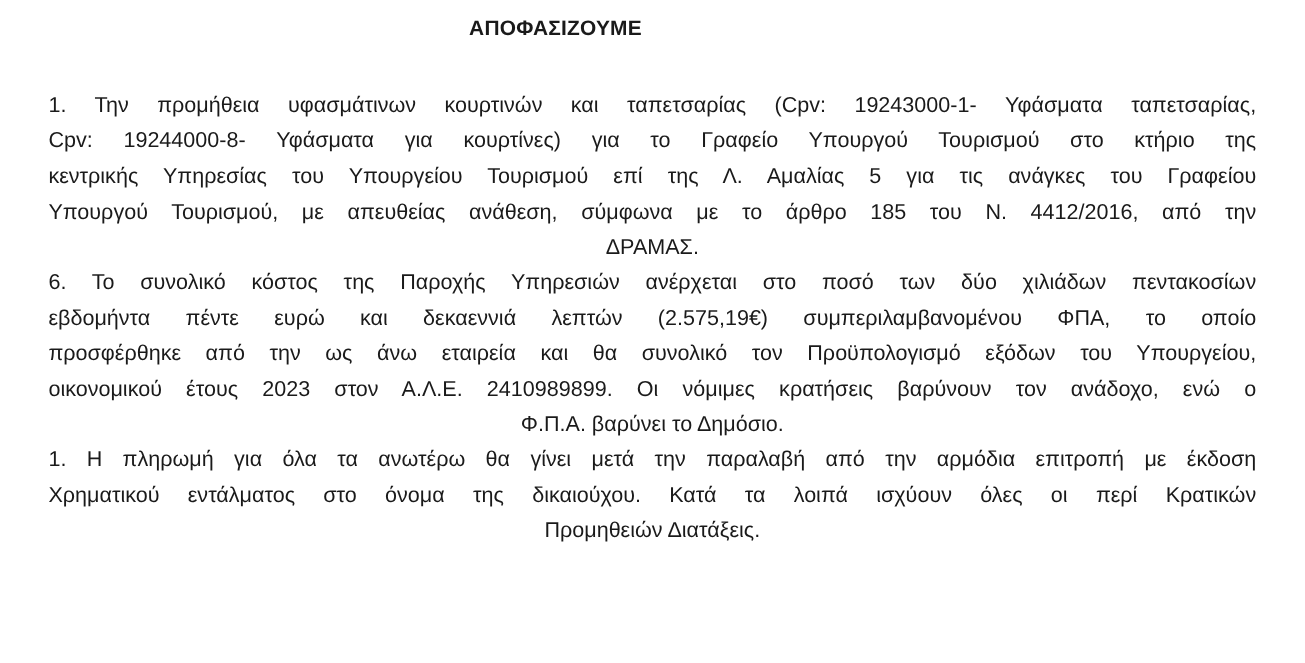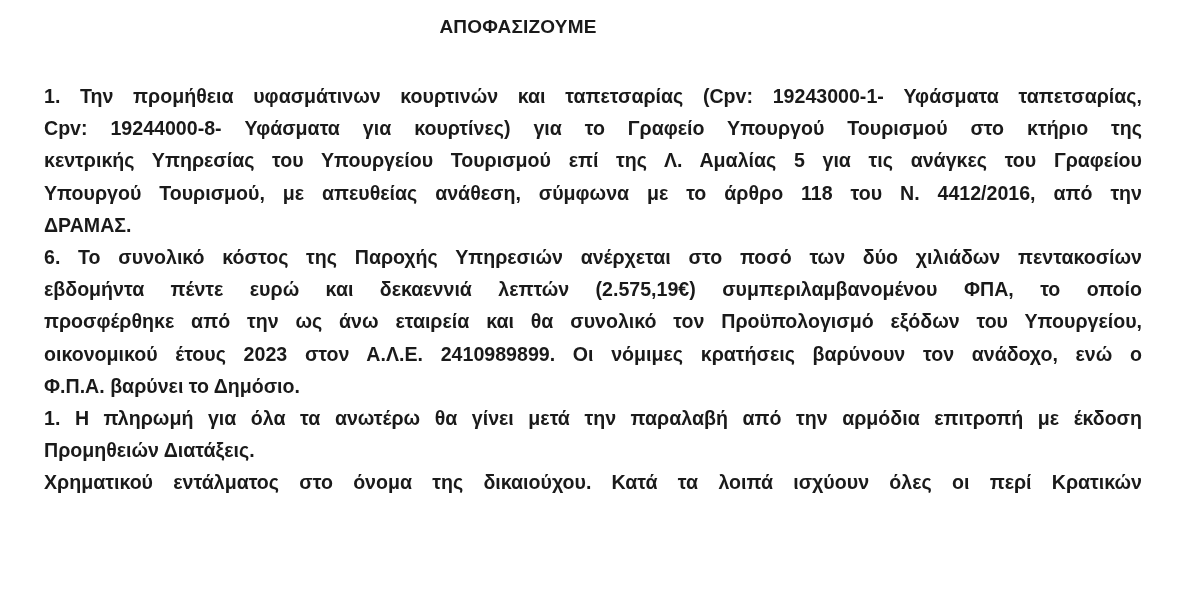--- a/index.html
+++ b/index.html
@@ -11,75 +11,74 @@
     width: 1186px;
     height: 603px;
     overflow: hidden;
     position: relative;
     color: #1a1a1a;
     font-family: "Liberation Sans", "DejaVu Sans", sans-serif;
   }
   .heading {
     position: absolute;
     top: 16px;
-    left: 16px;
+    left: 3px;
     width: 1004px;
     text-align: center;
     font-weight: bold;
     font-size: 19px;
     letter-spacing: 0.2px;
   }
   .doc-body {
     position: absolute;
     top: 80px;
     left: 44px;
     width: 1098px;
   }
   .line {
     height: 32.2px;
     line-height: 32.2px;
     font-size: 19.6px;
     white-space: nowrap;
-    font-weight: bold;
   }
   .line.justify {
     text-align: justify;
     text-align-last: justify;
   }
   .line.left {
-    text-align: left;
+    text-align: center;
   }
   sup {
     font-size: 11px;
     line-height: 0;
     vertical-align: 7px;
   }
 </style>
 </head>
 <body>
 
 <div class="heading">ΑΠΟΦΑΣΙΖΟΥΜΕ</div>
 
 <div class="doc-body">
 
   <div>
     <div class="line justify">1. Την προμήθεια υφασμάτινων κουρτινών και  ταπετσαρίας (Cpv: 19243000-1- Υφάσματα ταπετσαρίας,</div>
     <div class="line justify">Cpv: 19244000-8- Υφάσματα για κουρτίνες) για το Γραφείο Υπουργού Τουρισμού στο κτήριο της</div>
     <div class="line justify">κεντρικής Υπηρεσίας του Υπουργείου Τουρισμού επί της Λ. Αμαλίας 5 για τις ανάγκες του Γραφείου</div>
-    <div class="line justify">Υπουργού Τουρισμού, με απευθείας ανάθεση, σύμφωνα με το άρθρο 118 του Ν. 4412/2016, από την</div>
+    <div class="line justify">Υπουργού Τουρισμού, με απευθείας ανάθεση, σύμφωνα με το άρθρο 185 του Ν. 4412/2016, από την</div>
     <div class="line left">ΔΡΑΜΑΣ.</div>
   </div>
 
   <div>
     <div class="line justify">6. Το συνολικό κόστος της Παροχής Υπηρεσιών ανέρχεται στο ποσό των δύο χιλιάδων πεντακοσίων</div>
     <div class="line justify">εβδομήντα πέντε ευρώ και δεκαεννιά λεπτών (2.575,19€) συμπεριλαμβανομένου ΦΠΑ, το οποίο</div>
     <div class="line justify">προσφέρθηκε από την ως άνω εταιρεία και θα συνολικό τον Προϋπολογισμό εξόδων του Υπουργείου,</div>
     <div class="line justify">οικονομικού έτους 2023 στον Α.Λ.Ε. 2410989899. Οι νόμιμες κρατήσεις βαρύνουν τον ανάδοχο, ενώ ο</div>
     <div class="line left">Φ.Π.Α. βαρύνει το Δημόσιο.</div>
   </div>
 
   <div>
     <div class="line justify">1. Η πληρωμή για όλα τα ανωτέρω θα γίνει μετά την παραλαβή από την αρμόδια επιτροπή με έκδοση</div>
+    <div class="line justify">Χρηματικού εντάλματος στο όνομα της δικαιούχου. Κατά τα λοιπά ισχύουν όλες οι περί Κρατικών</div>
     <div class="line left">Προμηθειών Διατάξεις.</div>
-    <div class="line justify">Χρηματικού εντάλματος στο όνομα της δικαιούχου. Κατά τα λοιπά ισχύουν όλες οι περί Κρατικών</div>
   </div>
 
 </div>
 
 </body></html>

